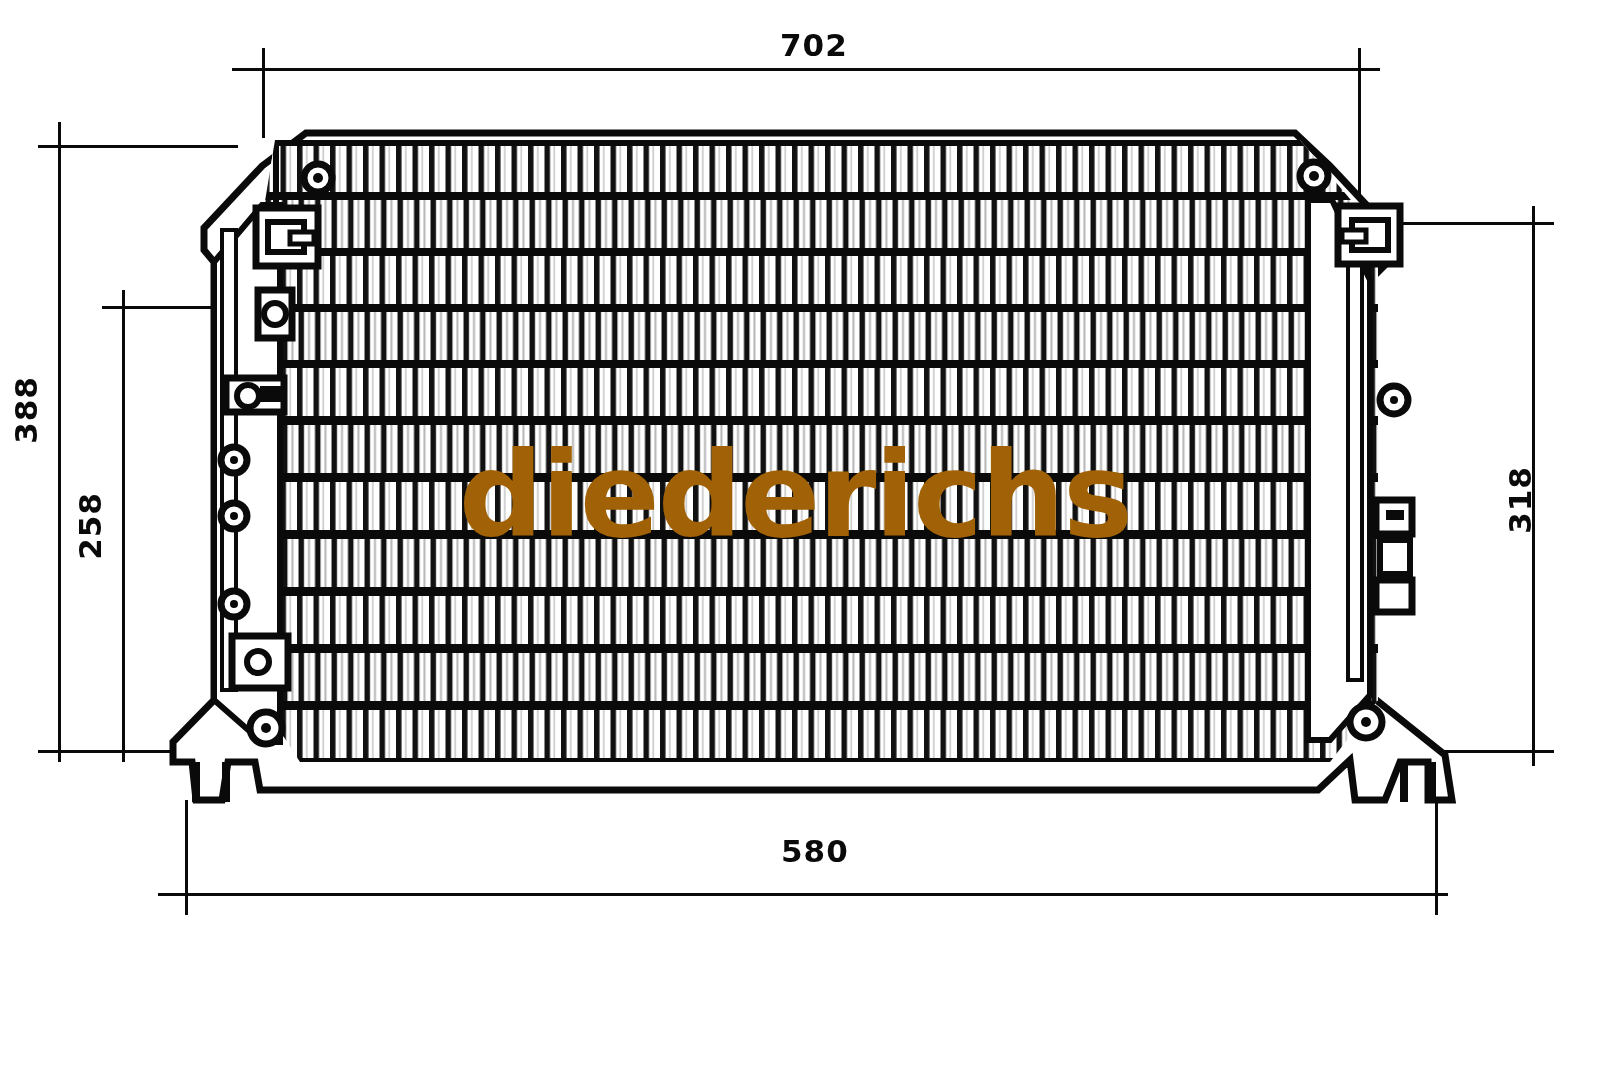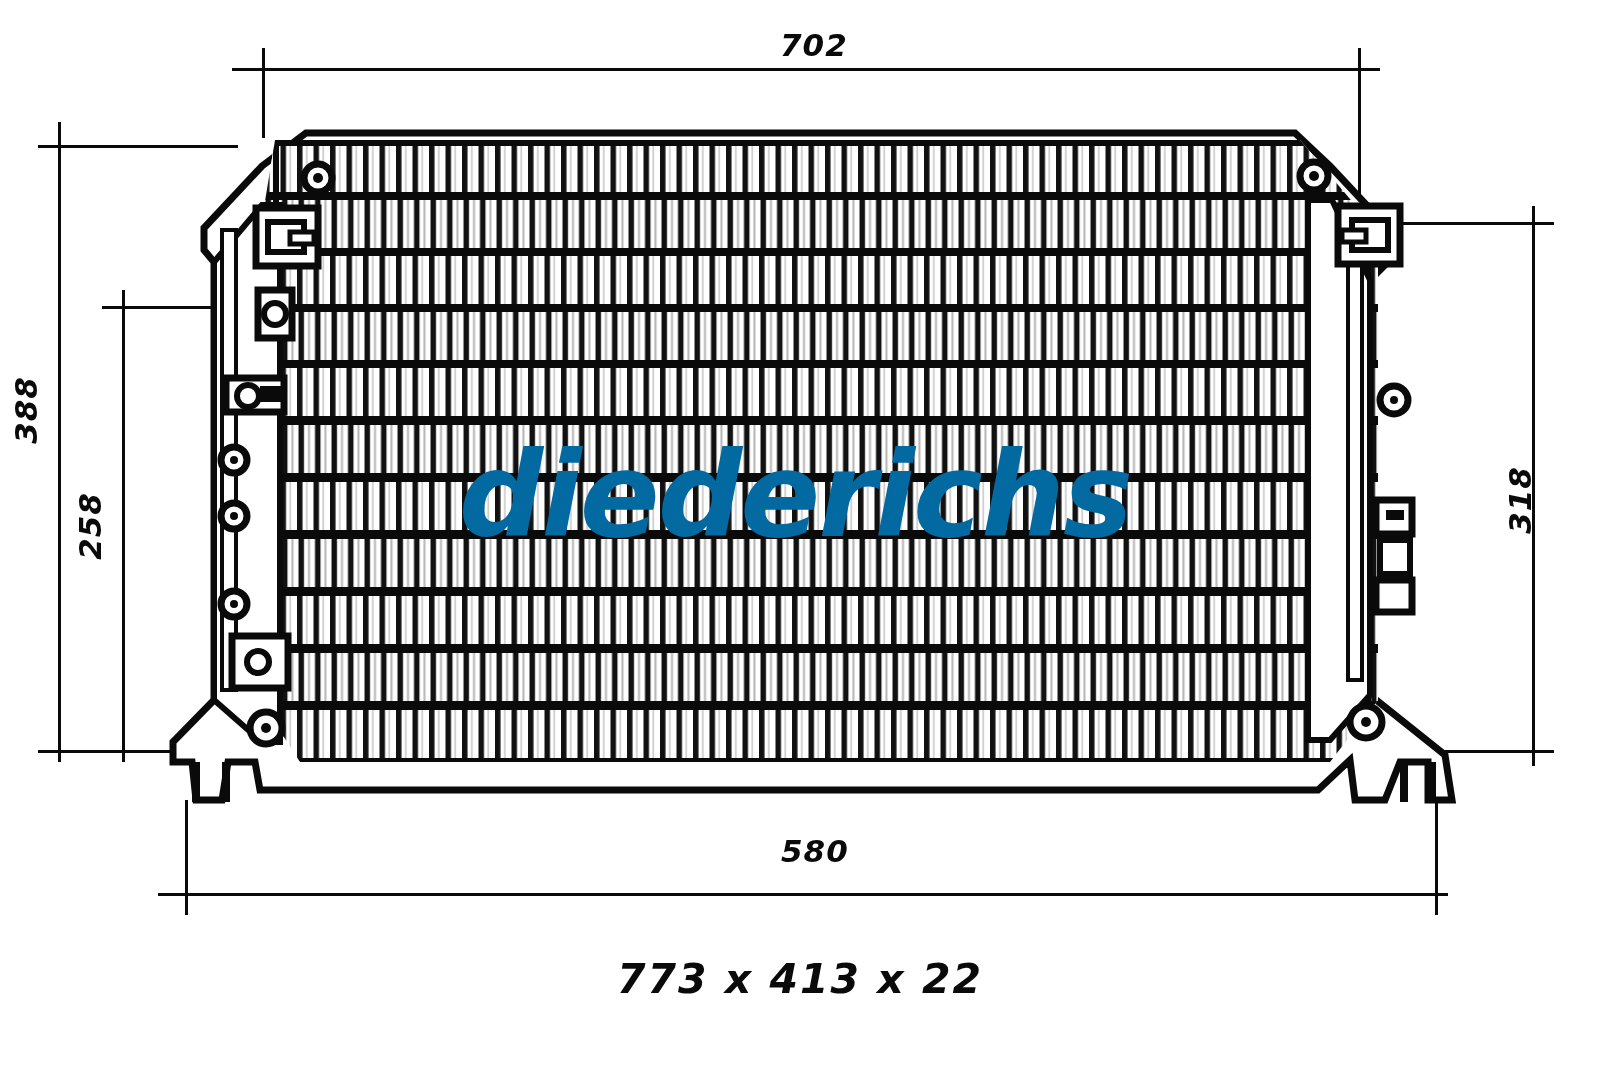--- a/index.html
+++ b/index.html
@@ -10,21 +10,20 @@
   }
   body {
     font-family: "DejaVu Sans", "Liberation Sans", sans-serif;
   }
   #sheet {
     position: relative;
     width: 1600px;
     height: 1038px;
     background: #ffffff;
     overflow: hidden;
-    font-style: italic;
   }
   .dim-text {
     position: absolute;
     color: #0a0a0a;
     font-family: "DejaVu Sans", "Liberation Sans", sans-serif;
     font-weight: 700;
     letter-spacing: 1px;
     white-space: nowrap;
   }
   .dim-top    { font-size: 31px; left: 780px; top: 27px; }
@@ -82,21 +81,21 @@
   #drawing-svg {
     position: absolute;
     left: 0; top: 0;
   }
   .wm {
     position: absolute;
     left: 405px;
     top: 430px;
     width: 780px;
     height: 130px;
-    color: #0369a1;
+    color: #a16207;
     font-size: 118px;
     font-weight: 700;
     letter-spacing: -2px;
     line-height: 130px;
     text-align: center;
     pointer-events: none;
     user-select: none;
   }
 </style>
 </head>
@@ -313,15 +312,14 @@
     <g>
       <rect x="192" y="762" width="8" height="40" fill="#0a0a0a"></rect>
       <rect x="222" y="762" width="8" height="40" fill="#0a0a0a"></rect>
       <rect x="1400" y="762" width="8" height="40" fill="#0a0a0a"></rect>
       <rect x="1428" y="762" width="8" height="40" fill="#0a0a0a"></rect>
     </g>
   </svg>
 
   <div class="wm">diederichs</div>
 
-  <div class="caption">773 x 413 x 22</div>
 
 </div>
 
 </body></html>

